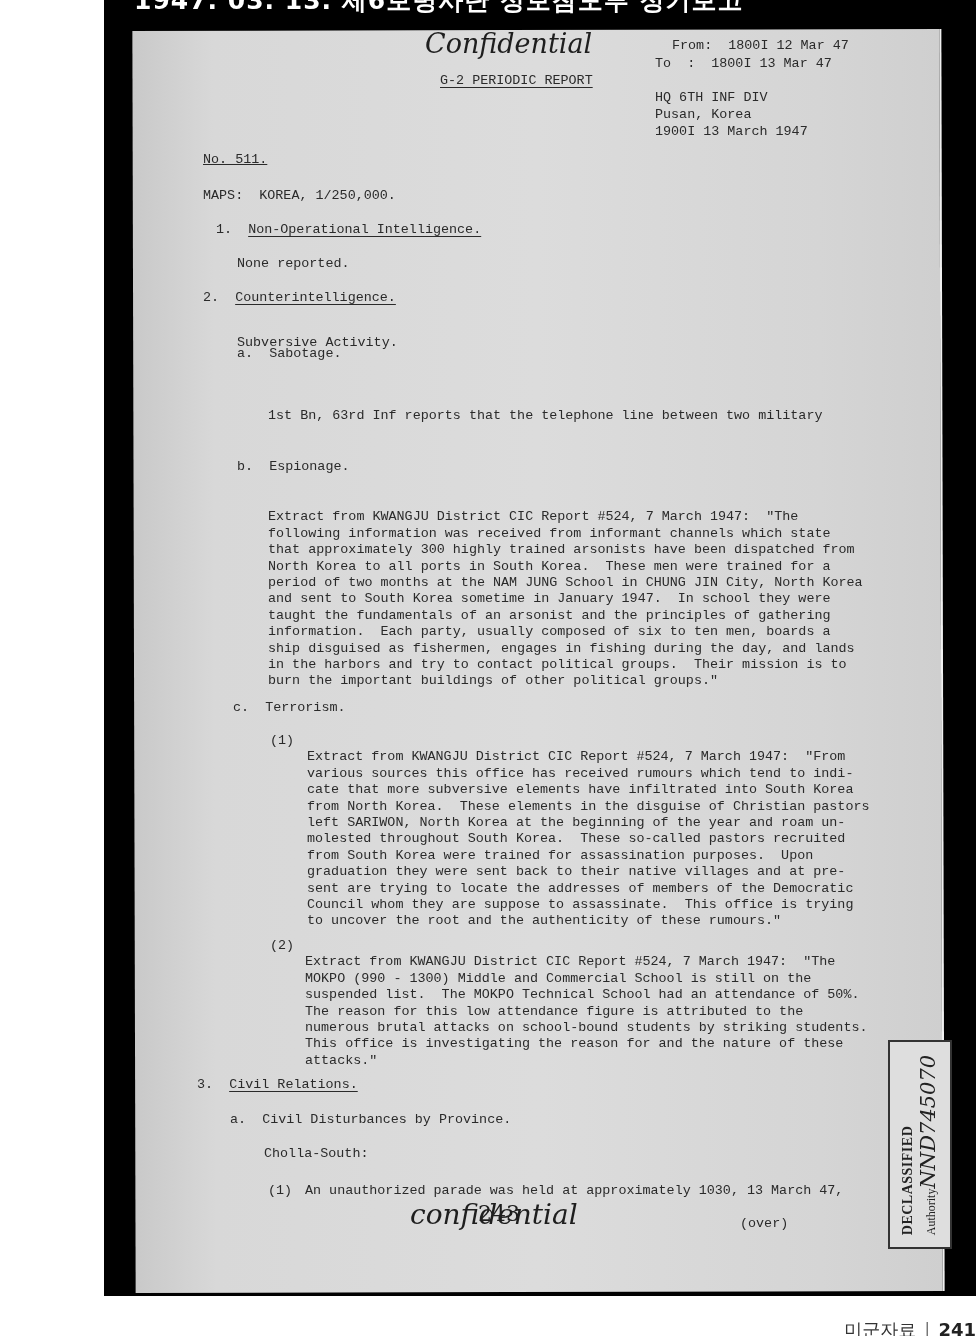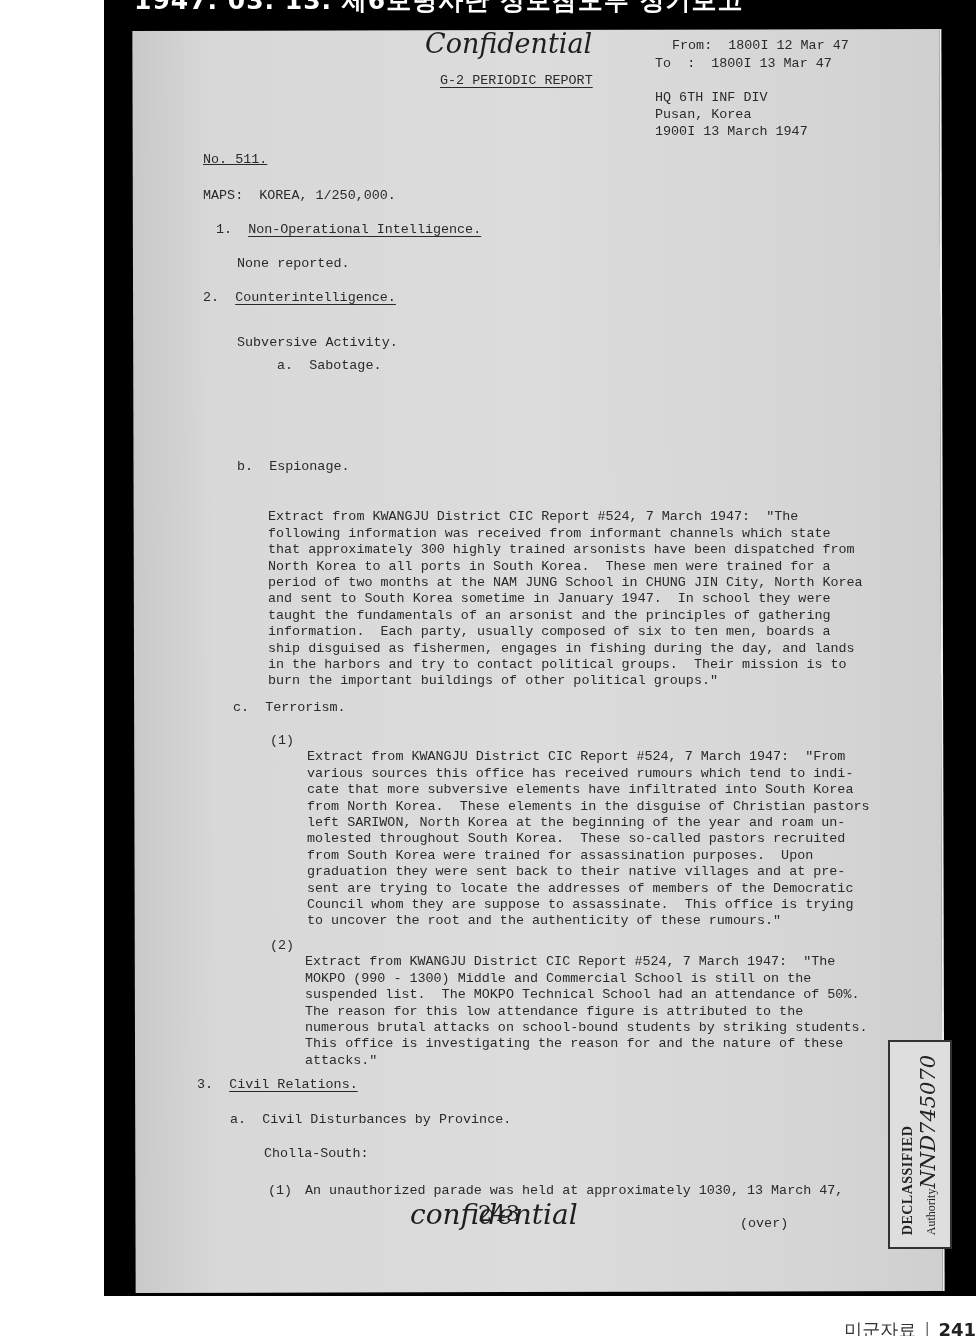--- a/index.html
+++ b/index.html
@@ -71,23 +71,23 @@
 
 <div class="tw" style="left:203px;top:152px;text-decoration:underline;">No. 511.</div>
 <div class="tw" style="left:203px;top:188px;">MAPS:  KOREA, 1/250,000.</div>
 
 <div class="tw" style="left:188px;top:222px;margin-left:28px;"><span>1.</span>  <span class="ul">Non-Operational Intelligence.</span></div>
 <div class="tw" style="left:237px;top:256px;">None reported.</div>
 
 <div class="tw" style="left:203px;top:290px;"><span>2.</span>  <span class="ul">Counterintelligence.</span></div>
 <div class="tw" style="left:237px;top:335px;">Subversive Activity.</div>
 
-<div class="tw" style="left:237px;top:358px;margin-left:40px;"><span>a.</span>  <span>Sabotage.</span></div>
+<div class="tw" style="left:237px;top:346px;"><span>a.</span>  <span>Sabotage.</span></div>
 <div class="tw" style="left:268px;top:392px;">
-
+<div>1st Bn, 63rd Inf reports that the telephone line between two military</div>
 </div>
 
 <div class="tw" style="left:237px;top:459px;"><span>b.</span>  <span>Espionage.</span></div>
 <div class="tw" style="left:268px;top:493px;">
 <div>Extract from KWANGJU District CIC Report #524, 7 March 1947:  "The</div><div>following information was received from informant channels which state</div><div>that approximately 300 highly trained arsonists have been dispatched from</div><div>North Korea to all ports in South Korea.  These men were trained for a</div><div>period of two months at the NAM JUNG School in CHUNG JIN City, North Korea</div><div>and sent to South Korea sometime in January 1947.  In school they were</div><div>taught the fundamentals of an arsonist and the principles of gathering</div><div>information.  Each party, usually composed of six to ten men, boards a</div><div>ship disguised as fishermen, engages in fishing during the day, and lands</div><div>in the harbors and try to contact political groups.  Their mission is to</div><div>burn the important buildings of other political groups."</div>
 </div>
 
 <div class="tw" style="left:233px;top:700px;"><span>c.</span>  <span>Terrorism.</span></div>
 
 <div class="tw" style="left:270px;top:733px;">(1)</div>

